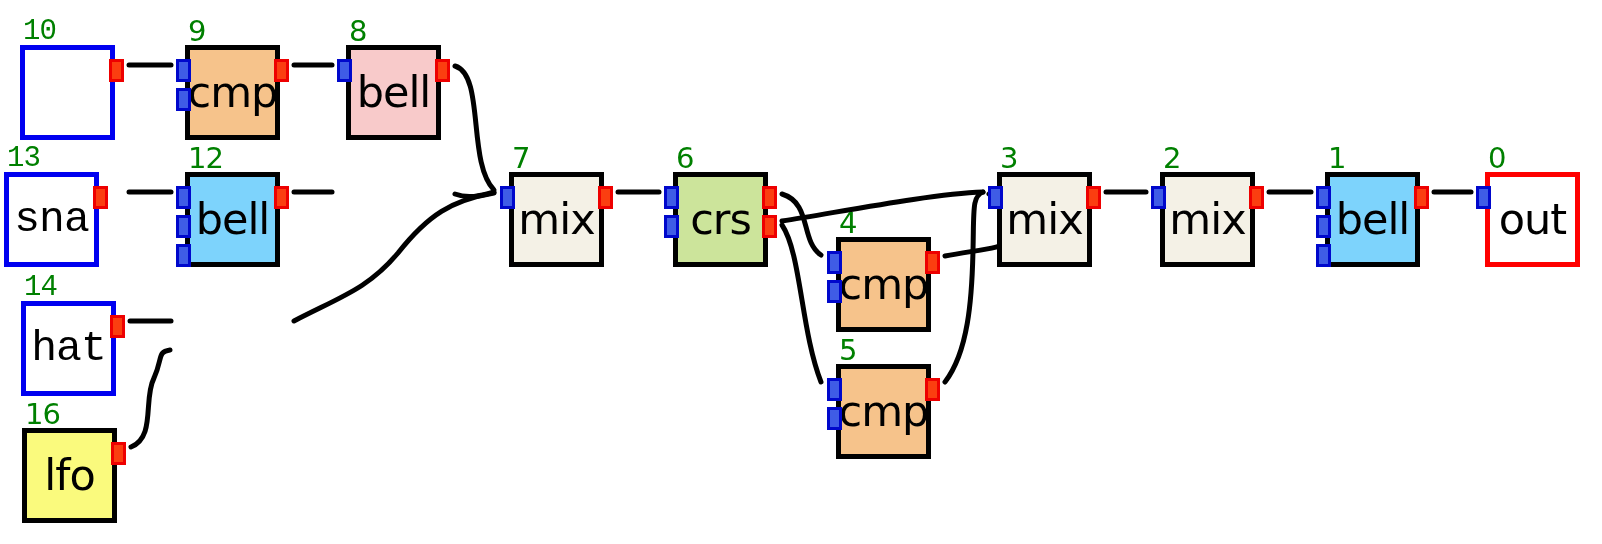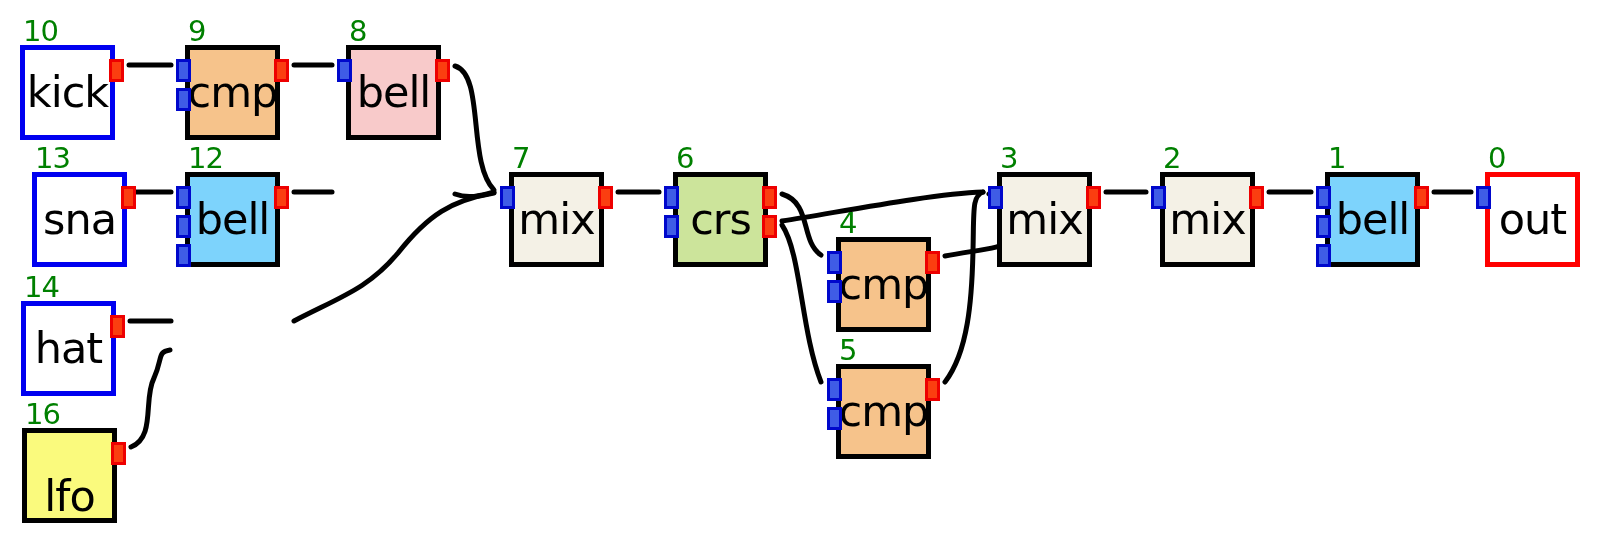--- a/index.html
+++ b/index.html
@@ -19,29 +19,29 @@
   }
   .node .num {
     position:absolute; top:-34px; left:-2px; font-size:29px; line-height:1.1;
     color:#008000; letter-spacing:-1px;
   }
   .port {
     position:absolute; width:15px; height:23px; box-sizing:border-box; z-index:3;
   }
   .port.in  { left:-14px;  background:#3f5ce6; border:3px solid #0008cc; }
   .port.out { right:-14px; background:#fb3e10; border:3px solid #ee0000; }
-  .bd-blue { border-color:#0000f0; }
+  .bd-blue { border-color:#0000f0;font-family:Liberation Mono, monospace; }
   .bd-red  { border-color:#ff0000; }
   .f-white  { background:#ffffff; }
   .f-orange { background:#f6c38b; }
   .f-pink   { background:#f8caca; }
   .f-gray   { background:#7dd3fc; }
   .f-cream  { background:#f4f1e6; }
   .f-green  { background:#cce49b; }
-  .f-yellow { background:#fafa7d;align-items:flex-end; }
+  .f-yellow { background:#fafa7d; }
 </style>
 </head>
 <body>
 
 <div class="canvas">
 
   <svg class="edge-layer" viewBox="0 0 1602 544">
       <path d="M129,65 L171,65" fill="none" stroke="#000000" stroke-width="5" stroke-linecap="round"></path>
       <path d="M294,65 L332,65" fill="none" stroke="#000000" stroke-width="5" stroke-linecap="round"></path>
       <path d="M455,66 C485,75 467,162 494,190" fill="none" stroke="#000000" stroke-width="5" stroke-linecap="round"></path>
@@ -57,40 +57,39 @@
       <path d="M945,382 C968,352 972,300 973,250 C974,210 972,196 983,192" fill="none" stroke="#000000" stroke-width="5" stroke-linecap="round"></path>
       <path d="M1106,192 L1146,192" fill="none" stroke="#000000" stroke-width="5" stroke-linecap="round"></path>
       <path d="M1269,192 L1311,192" fill="none" stroke="#000000" stroke-width="5" stroke-linecap="round"></path>
       <path d="M1434,192 L1471,192" fill="none" stroke="#000000" stroke-width="5" stroke-linecap="round"></path>
       <path d="M130,321 L171,321" fill="none" stroke="#000000" stroke-width="5" stroke-linecap="round"></path>
       <path d="M131,447 C156,437 143,399 154,378 C163,358 157,352 170,350" fill="none" stroke="#000000" stroke-width="5" stroke-linecap="round"></path>
     </svg>
 
   <div class="node bd-blue f-white" style="left:20px;top:45px">
     <span class="num">10</span>
-    <span class="lbl">kick</span>
     <span class="port out" style="top:9px"></span>
   </div>
 
   <div class="node f-orange" style="left:185px;top:45px">
     <span class="num">9</span>
     <span class="lbl">cmp</span>
     <span class="port in" style="top:9px"></span>
     <span class="port in" style="top:38px"></span>
     <span class="port out" style="top:9px"></span>
   </div>
 
   <div class="node f-pink" style="left:346px;top:45px">
     <span class="num">8</span>
     <span class="lbl">bell</span>
     <span class="port in" style="top:9px"></span>
     <span class="port out" style="top:9px"></span>
   </div>
 
-  <div class="node bd-blue f-white" style="left:32px;top:172px">
+  <div class="node bd-blue f-white" style="left:4px;top:172px">
     <span class="num">13</span>
     <span class="lbl">sna</span>
     <span class="port out" style="top:9px"></span>
   </div>
 
   <div class="node f-gray" style="left:185px;top:172px">
     <span class="num">12</span>
     <span class="lbl">bell</span>
     <span class="port in" style="top:9px"></span>
     <span class="port in" style="top:38px"></span>

